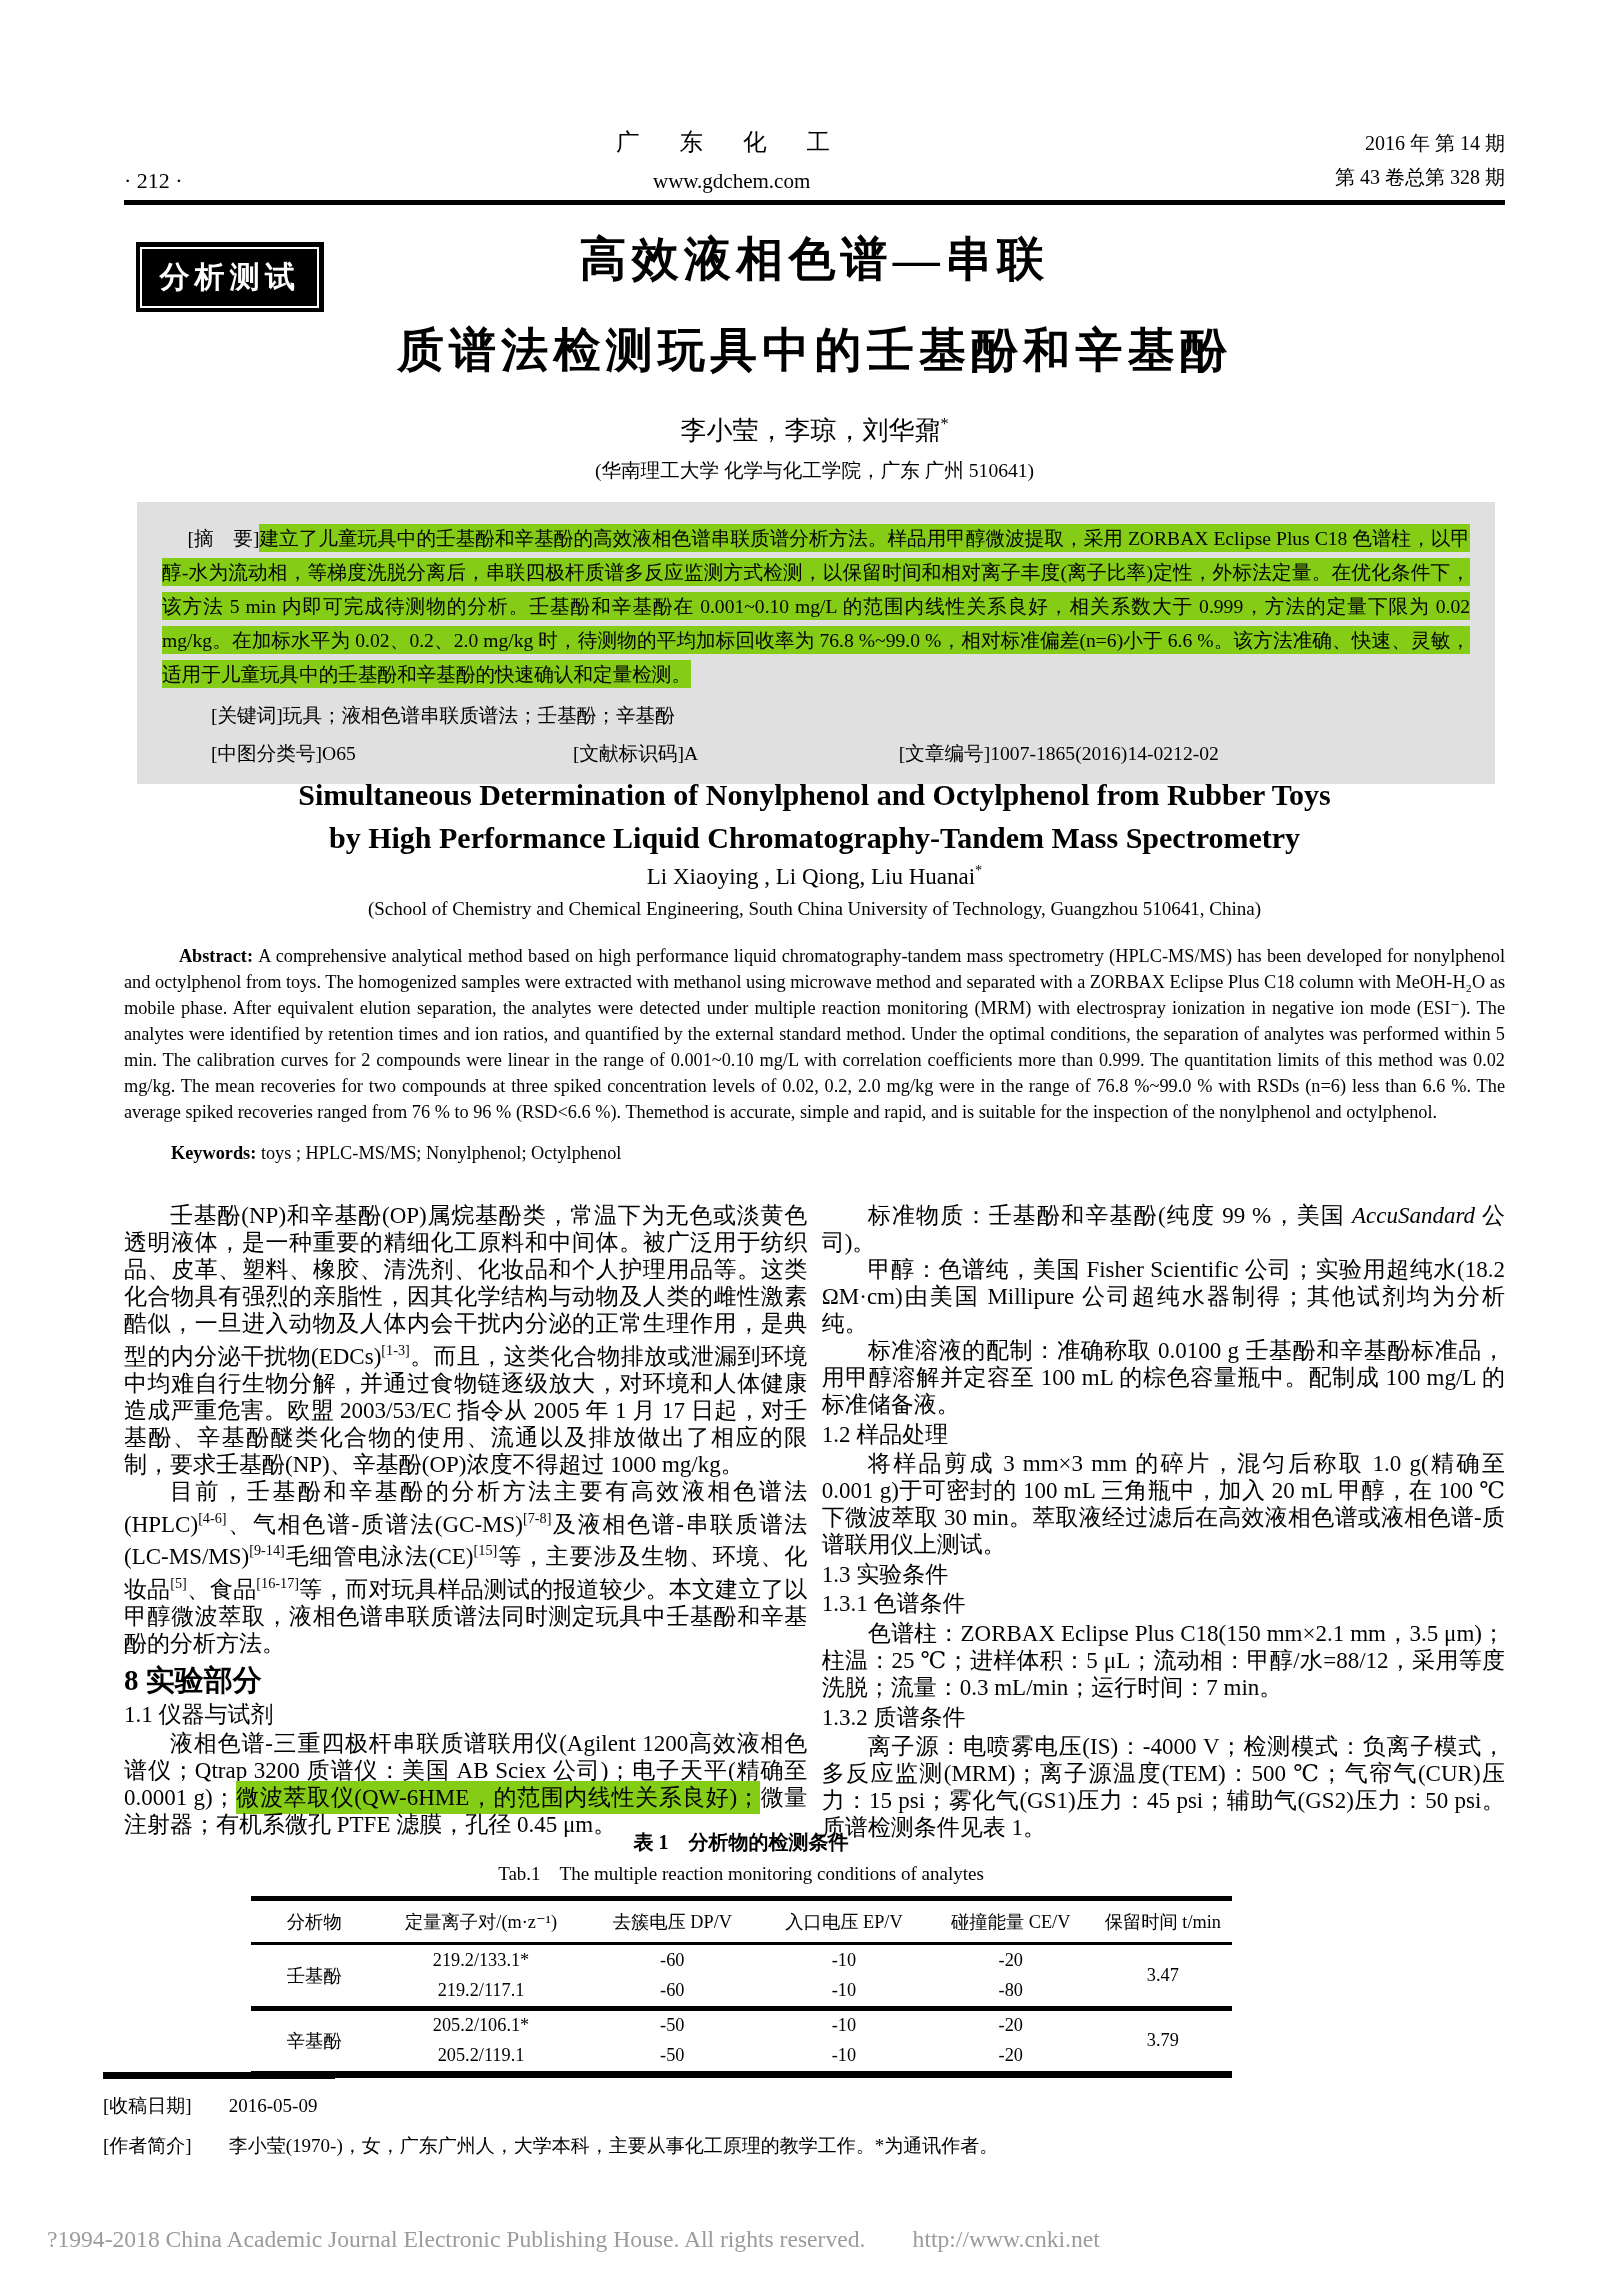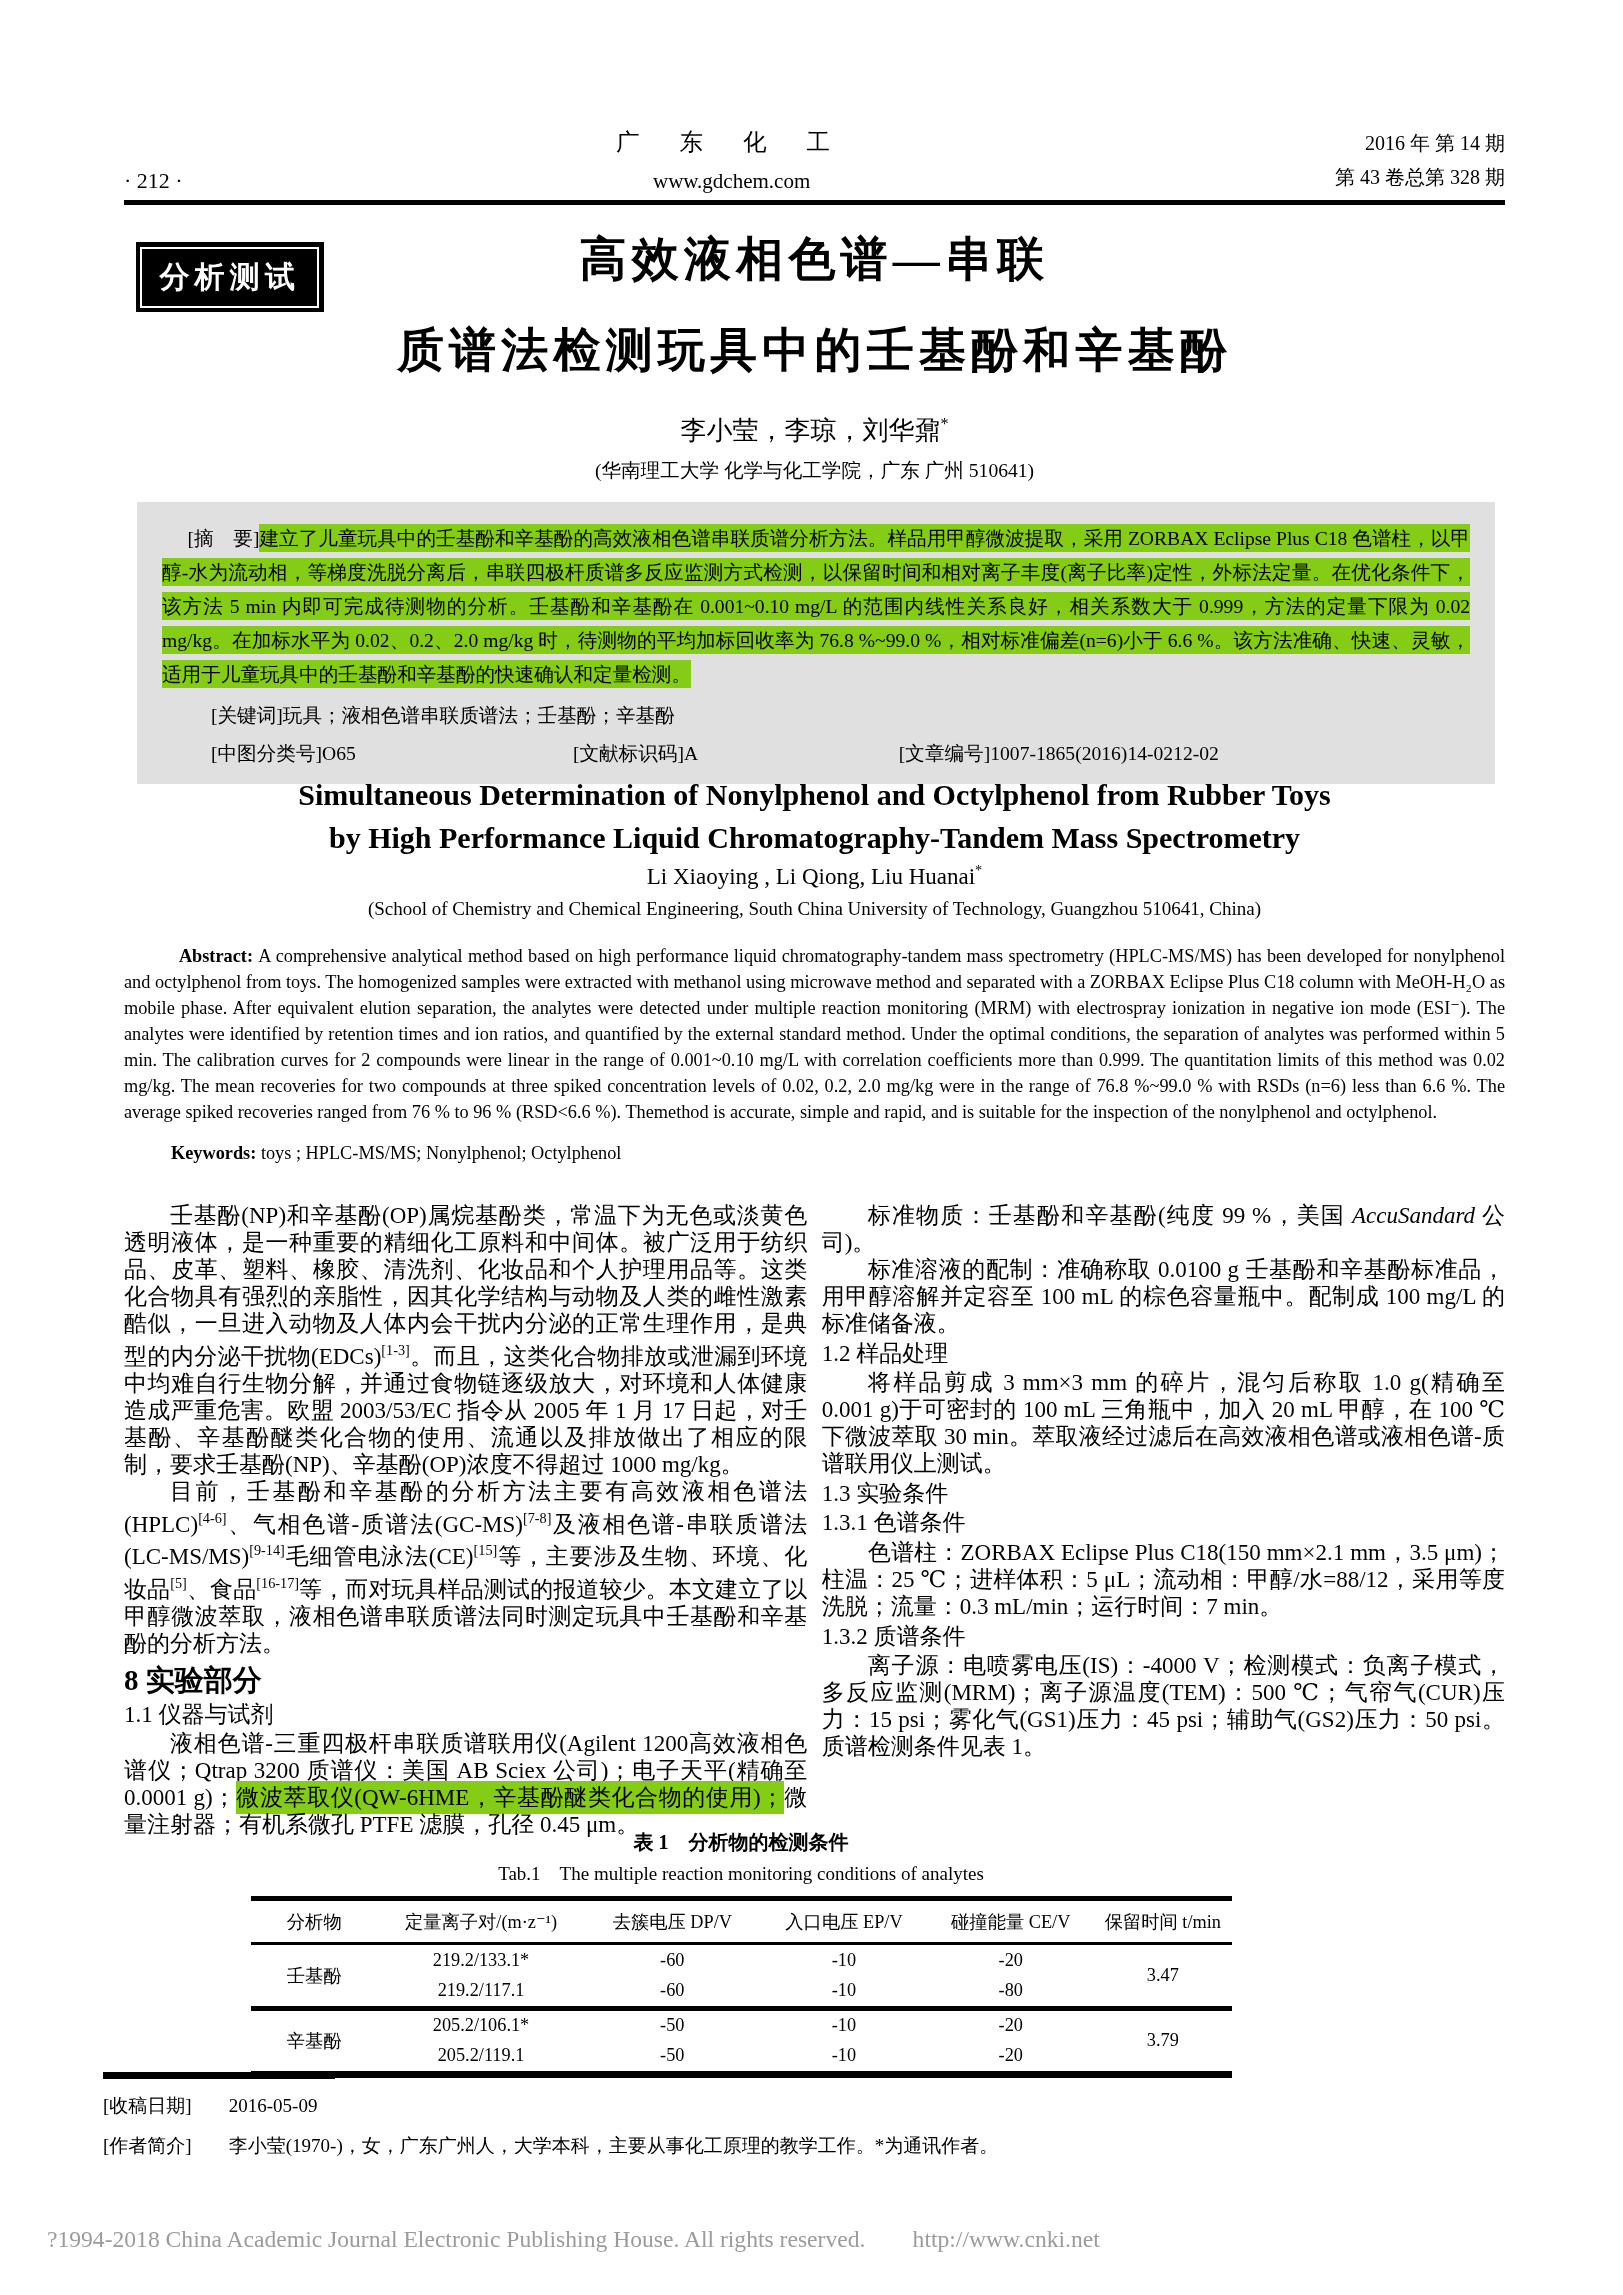--- a/index.html
+++ b/index.html
@@ -118,24 +118,25 @@
     <p class="en-abs"><span class="b">Abstract: </span><span>A comprehensive analytical method based on high performance liquid chromatography-tandem mass spectrometry (HPLC-MS/MS) has been developed for nonylphenol and octylphenol from toys. The homogenized samples were extracted with methanol using microwave method and separated with a ZORBAX Eclipse Plus C18 column with MeOH-H₂O as mobile phase. After equivalent elution separation, the analytes were detected under multiple reaction monitoring (MRM) with electrospray ionization in negative ion mode (ESI⁻). The analytes were identified by retention times and ion ratios, and quantified by the external standard method. Under the optimal conditions, the separation of analytes was performed within 5 min. The calibration curves for 2 compounds were linear in the range of 0.001~0.10 mg/L with correlation coefficients more than 0.999. The quantitation limits of this method was 0.02 mg/kg. The mean recoveries for two compounds at three spiked concentration levels of 0.02, 0.2, 2.0 mg/kg were in the range of 76.8 %~99.0 % with RSDs (n=6) less than 6.6 %. The average spiked recoveries ranged from 76 % to 96 % (RSD&lt;6.6 %). Themethod is accurate, simple and rapid, and is suitable for the inspection of the nonylphenol and octylphenol.</span></p>
     <div class="en-kw"><span class="b">Keywords: </span><span>toys ; HPLC-MS/MS; Nonylphenol; Octylphenol</span></div>
   </div>
 
   <div class="body-cols">
     <div class="col">
       <p><span>壬基酚(NP)和辛基酚(OP)属烷基酚类，常温下为无色或淡黄色透明液体，是一种重要的精细化工原料和中间体。被广泛用于纺织品、皮革、塑料、橡胶、清洗剂、化妆品和个人护理用品等。这类化合物具有强烈的亲脂性，因其化学结构与动物及人类的雌性激素酷似，一旦进入动物及人体内会干扰内分泌的正常生理作用，是典型的内分泌干扰物(EDCs)</span><sup>[1-3]</sup><span>。而且，这类化合物排放或泄漏到环境中均难自行生物分解，并通过食物链逐级放大，对环境和人体健康造成严重危害。欧盟 2003/53/EC 指令从 2005 年 1 月 17 日起，对壬基酚、辛基酚醚类化合物的使用、流通以及排放做出了相应的限制，要求壬基酚(NP)、辛基酚(OP)浓度不得超过 1000 mg/kg。</span></p>
       <p><span>目前，壬基酚和辛基酚的分析方法主要有高效液相色谱法(HPLC)</span><sup>[4-6]</sup><span>、气相色谱-质谱法(GC-MS)</span><sup>[7-8]</sup><span>及液相色谱-串联质谱法(LC-MS/MS)</span><sup>[9-14]</sup><span>毛细管电泳法(CE)</span><sup>[15]</sup><span>等，主要涉及生物、环境、化妆品</span><sup>[5]</sup><span>、食品</span><sup>[16-17]</sup><span>等，而对玩具样品测试的报道较少。本文建立了以甲醇微波萃取，液相色谱串联质谱法同时测定玩具中壬基酚和辛基酚的分析方法。</span></p>
       <div class="sec-h1">8 实验部分</div>
       <div class="sec-h2">1.1 仪器与试剂</div>
-      <p><span>液相色谱-三重四极杆串联质谱联用仪(Agilent 1200高效液相色谱仪；Qtrap 3200 质谱仪：美国 AB Sciex 公司)；电子天平(精确至 0.0001 g)；</span><span class="hl">微波萃取仪(QW-6HME，辛基酚醚类化合物的使用)；</span><span>微量注射器；有机系微孔 PTFE 滤膜，孔径 0.45 μm。</span></p>
+      <p><span>液相色谱-三重四极杆串联质谱联用仪(Agilent 1200高效液相色谱仪；Qtrap 3200 质谱仪：美国 AB Sciex 公司)；电子天平(精确至 0.0001 g)；</span><span class="hl">微波萃取仪(QW-6HME，的范围内线性关系良好)；</span><span>微量注射器；有机系微孔 PTFE 滤膜，孔径 0.45 μm。</span></p>
     </div>
     <div class="col">
       <p><span>标准物质：壬基酚和辛基酚(纯度 99 %，美国 </span><span class="i">AccuSandard</span><span> 公司)。</span></p>
+      <p>甲醇：色谱纯，美国 Fisher Scientific 公司；实验用超纯水(18.2 ΩM·cm)由美国 Millipure 公司超纯水器制得；其他试剂均为分析纯。</p>
       <p>标准溶液的配制：准确称取 0.0100 g 壬基酚和辛基酚标准品，用甲醇溶解并定容至 100 mL 的棕色容量瓶中。配制成 100 mg/L 的标准储备液。</p>
       <div class="sec-h2">1.2 样品处理</div>
       <p>将样品剪成 3 mm×3 mm 的碎片，混匀后称取 1.0 g(精确至 0.001 g)于可密封的 100 mL 三角瓶中，加入 20 mL 甲醇，在 100 ℃下微波萃取 30 min。萃取液经过滤后在高效液相色谱或液相色谱-质谱联用仪上测试。</p>
       <div class="sec-h2">1.3 实验条件</div>
       <div class="sec-h2">1.3.1 色谱条件</div>
       <p>色谱柱：ZORBAX Eclipse Plus C18(150 mm×2.1 mm，3.5 μm)；柱温：25 ℃；进样体积：5 μL；流动相：甲醇/水=88/12，采用等度洗脱；流量：0.3 mL/min；运行时间：7 min。</p>
       <div class="sec-h2">1.3.2 质谱条件</div>
       <p>离子源：电喷雾电压(IS)：-4000 V；检测模式：负离子模式，多反应监测(MRM)；离子源温度(TEM)：500 ℃；气帘气(CUR)压力：15 psi；雾化气(GS1)压力：45 psi；辅助气(GS2)压力：50 psi。质谱检测条件见表 1。</p>
     </div>
   </div>

